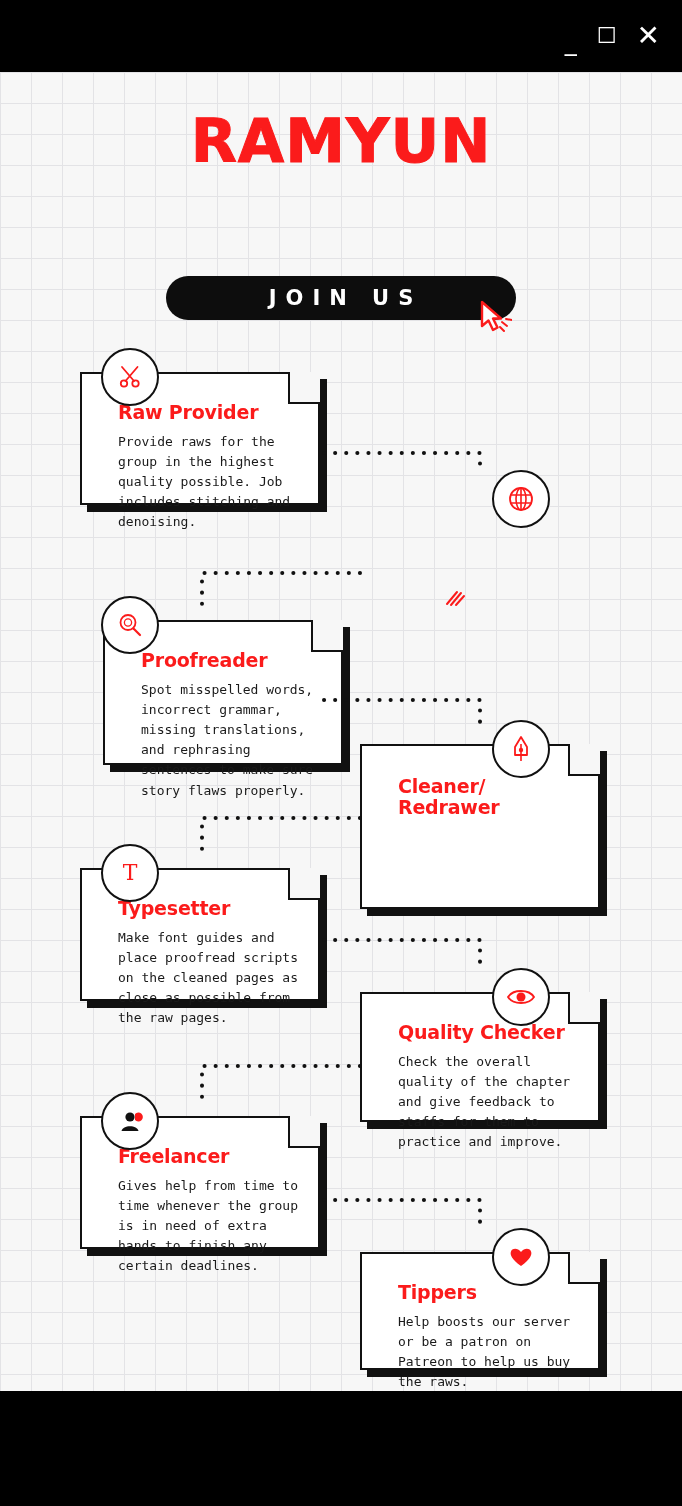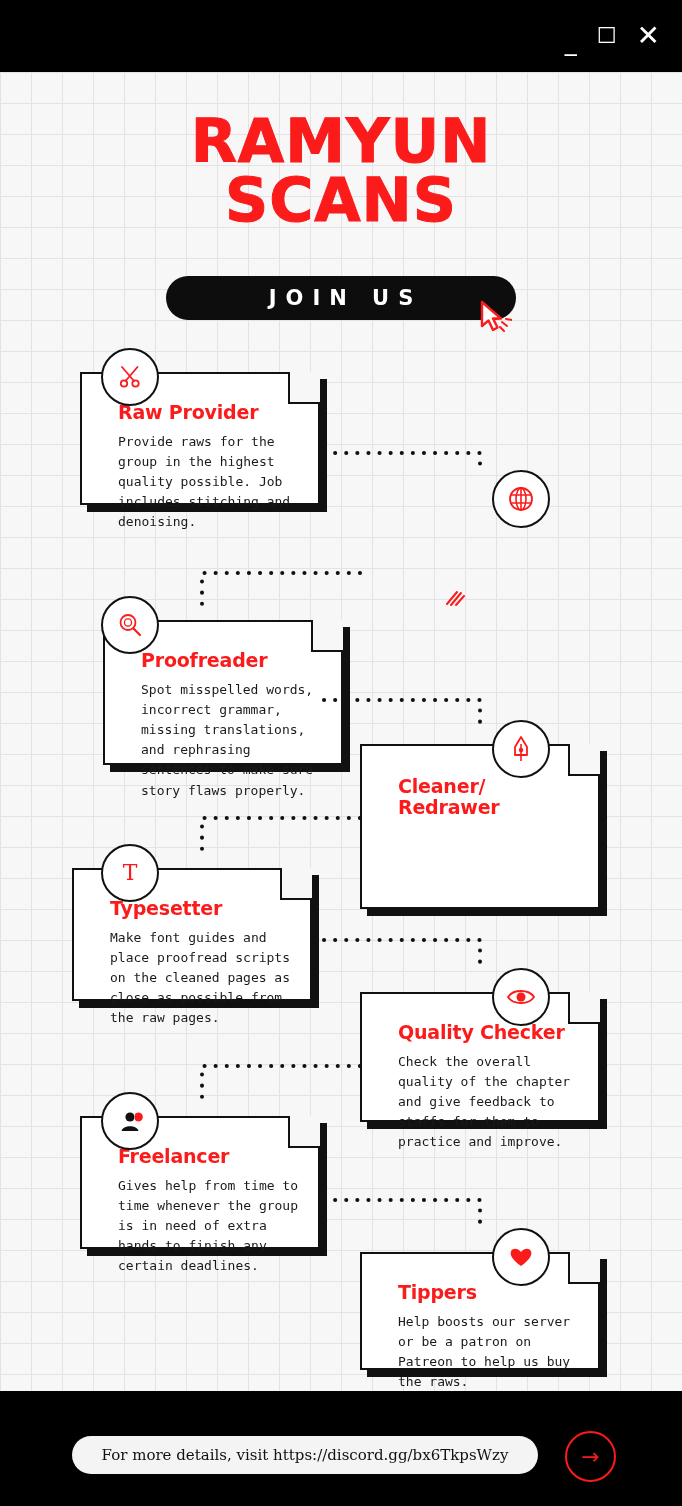--- a/index.html
+++ b/index.html
@@ -231,21 +231,20 @@
   <div class="titlebar">
     <span class="win-btn minimize">_</span>
     <span class="win-btn maximize">☐</span>
     <span class="win-btn close">✕</span>
   </div>
 
   <div class="poster">
 
     <div class="brand">
       <span>RAMYUN</span>
-      <span class="l2">SCANS</span>
     </div>
 
     <div class="joinus">JOIN US</div>
 
     <svg class="cursor" viewBox="0 0 34 34">
       <path d="M4 2 L4 26 L10.5 20.5 L15 30 L19.5 27.5 L15 18.5 L23 18.5 Z" fill="#ffffff" stroke="#fb1b1b" stroke-width="2.4" stroke-linejoin="round"></path>
       <path d="M24 22 l5 4 M22 27 l4 4 M28 19 l6 1" stroke="#fb1b1b" stroke-width="2" fill="none" stroke-linecap="round"></path>
     </svg>
 
     <svg class="dots" style="left:320px; top:375px; width:170px; height:30px;" viewBox="0 0 170 30">
@@ -321,21 +320,21 @@
     <div class="card right" style="left:360px; top:672px; width:240px; height:165px;">
       <div class="fold"></div>
       <div class="body" style="padding-top:30px;">
         <h3>Cleaner/ Redrawer</h3>
       </div>
     </div>
 
     <div class="badge" style="left:101px; top:772px;">
       <span class="glyph">T</span>
     </div>
-    <div class="card left" style="left:72px; top:796px; width:240px; height:133px;">
+    <div class="card left" style="left:80px; top:796px; width:240px; height:133px;">
       <div class="fold"></div>
       <div class="body">
         <h3>Typesetter</h3>
         <p>Make font guides and place proofread scripts on the cleaned pages as close as possible from the raw pages.</p>
       </div>
     </div>
 
     <div class="badge" style="left:492px; top:896px;">
       <svg width="30" height="22" viewBox="0 0 30 22">
         <path d="M2 11 C7 3, 23 3, 28 11 C23 19, 7 19, 2 11 Z" fill="none" stroke="#fb1b1b" stroke-width="1.8"></path>
@@ -373,18 +372,14 @@
     <div class="card right" style="left:360px; top:1180px; width:240px; height:118px;">
       <div class="fold"></div>
       <div class="body" style="padding-top:28px;">
         <h3>Tippers</h3>
         <p>Help boosts our server or be a patron on Patreon to help us buy the raws.</p>
       </div>
     </div>
 
   </div>
 
-  <div class="footer">
-    <div class="footer-pill">For more details, visit https://discord.gg/bx6TkpsWzy</div>
-    <div class="footer-arrow">→</div>
-  </div>
 
 </div>
 
 </body></html>

